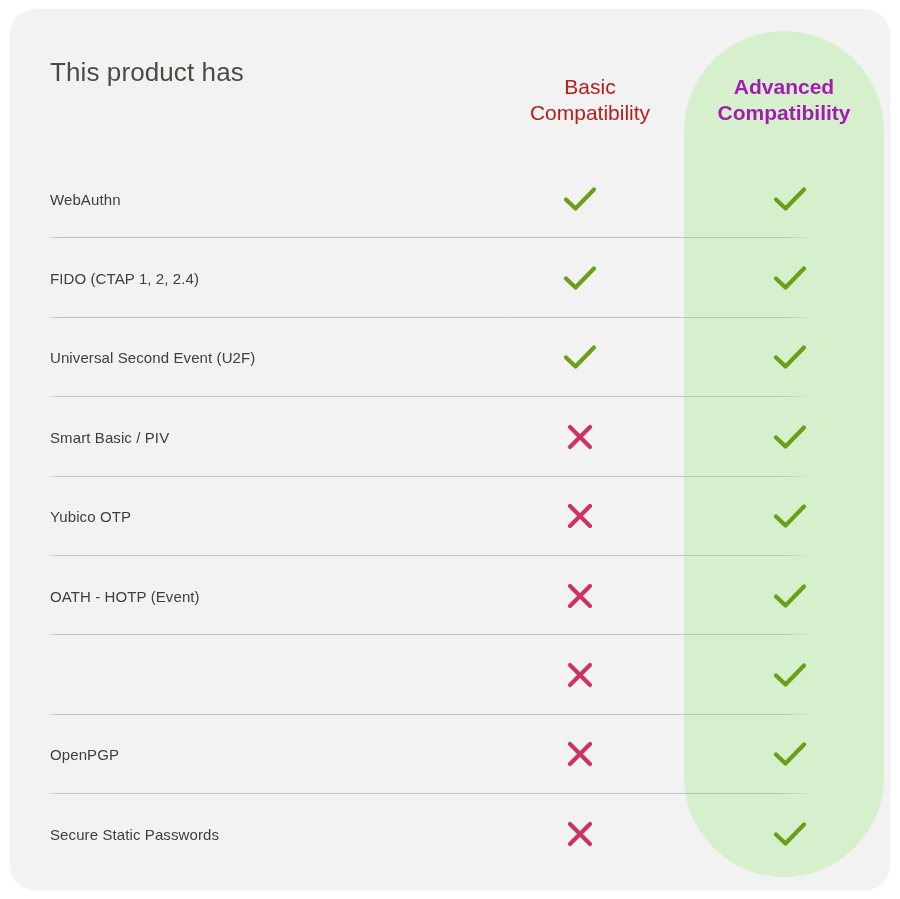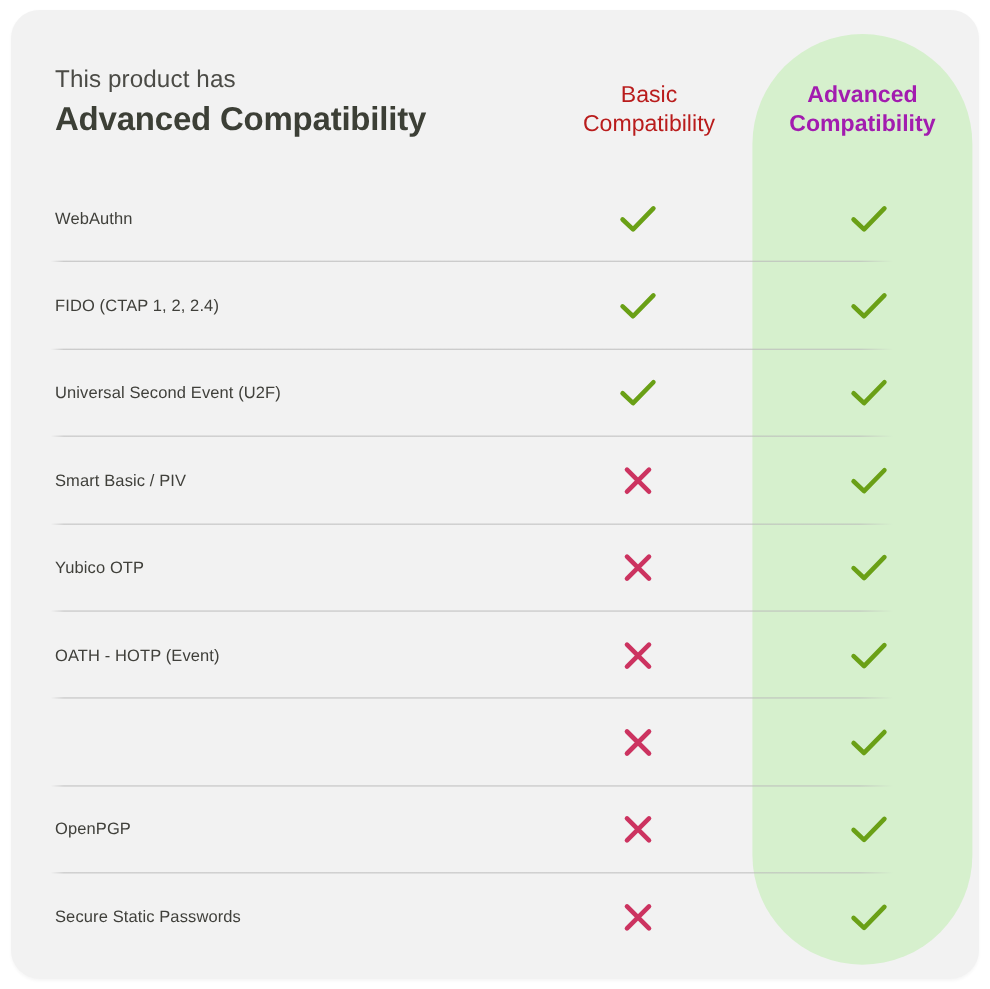--- a/index.html
+++ b/index.html
@@ -57,21 +57,21 @@
     z-index: 2;
   }
 
   .title-block {
     position: absolute;
     left: 40px;
     top: 48px;
     width: 460px;
   }
   .title-kicker {
-    font-size: 22px;
+    font-size: 26px;
     line-height: 30px;
     color: #4b4b46;
     font-weight: 400;
     letter-spacing: 0.1px;
   }
   .title-main {
     font-size: 30px;
     line-height: 40px;
     color: #3c3f36;
     font-weight: bold;
@@ -161,21 +161,20 @@
 <body>
 
 <div class="page">
   <div class="card">
 
     <div class="highlight-column"></div>
 
     <div class="header">
       <div class="title-block">
         <div class="title-kicker">This product has</div>
-        <div class="title-main">Advanced Compatibility</div>
       </div>
 
       <div class="col-header basic">
         <span class="line">Basic</span>
         <span class="line">Compatibility</span>
       </div>
 
       <div class="col-header advanced">
         <span class="line">Advanced</span>
         <span class="line">Compatibility</span>

